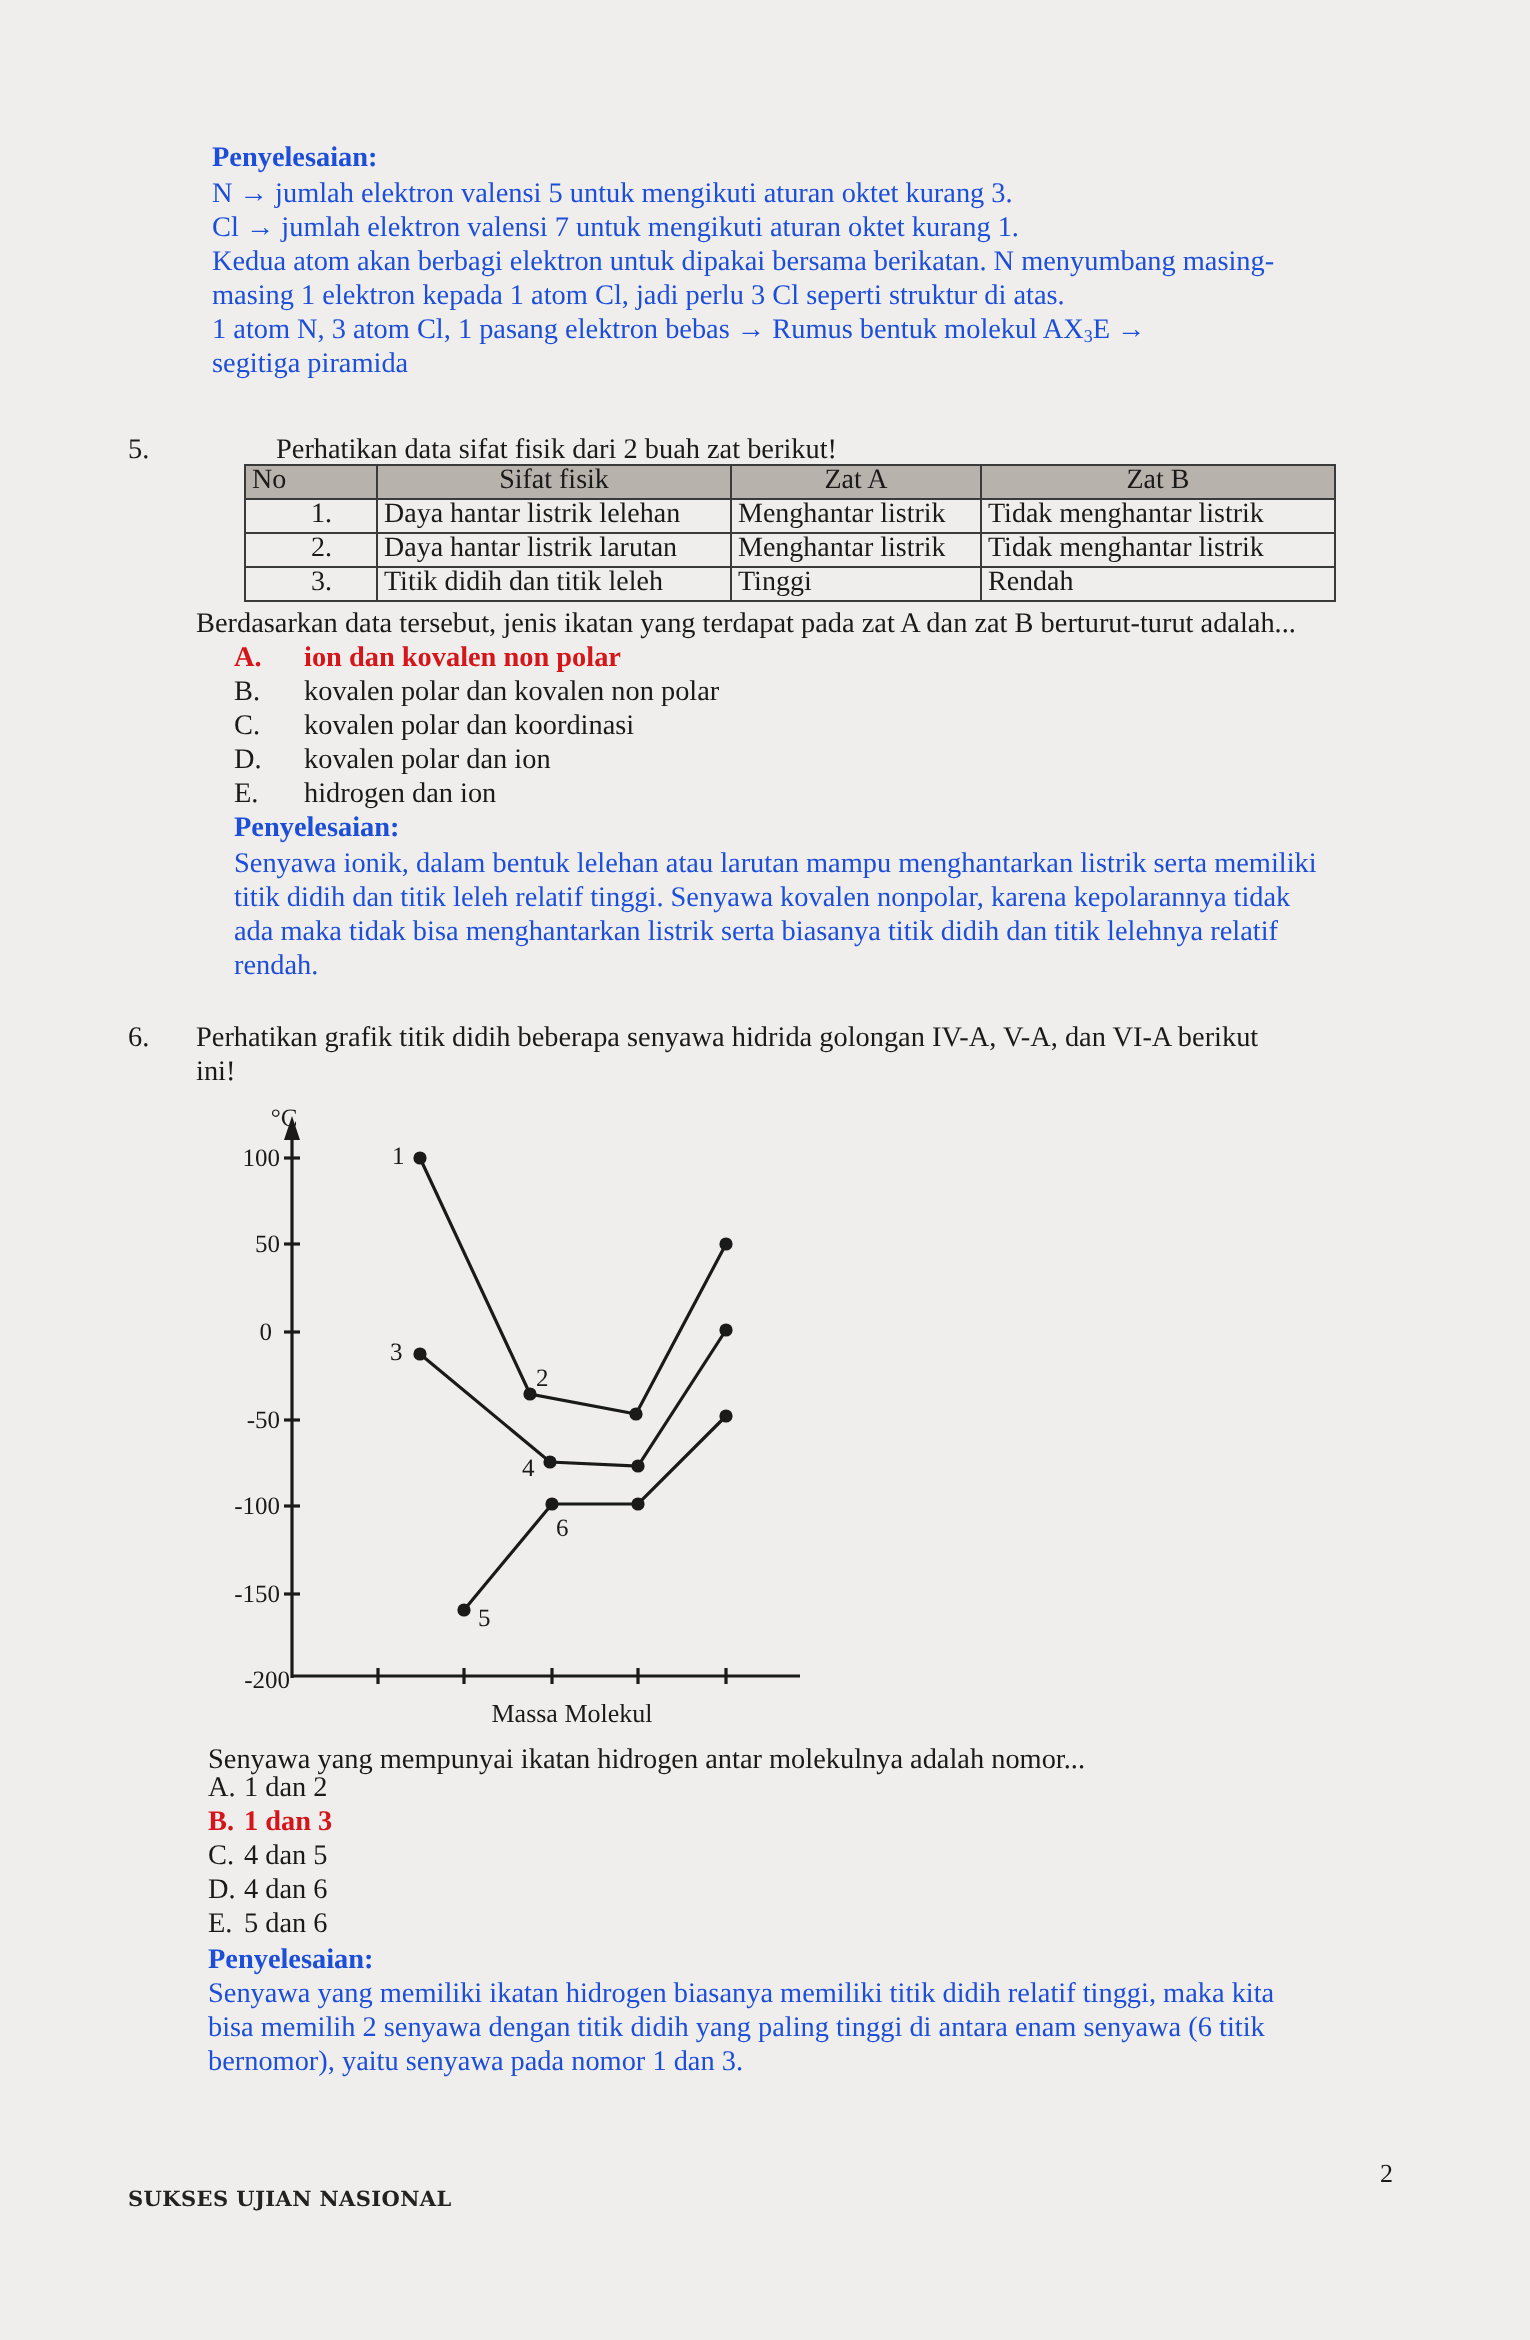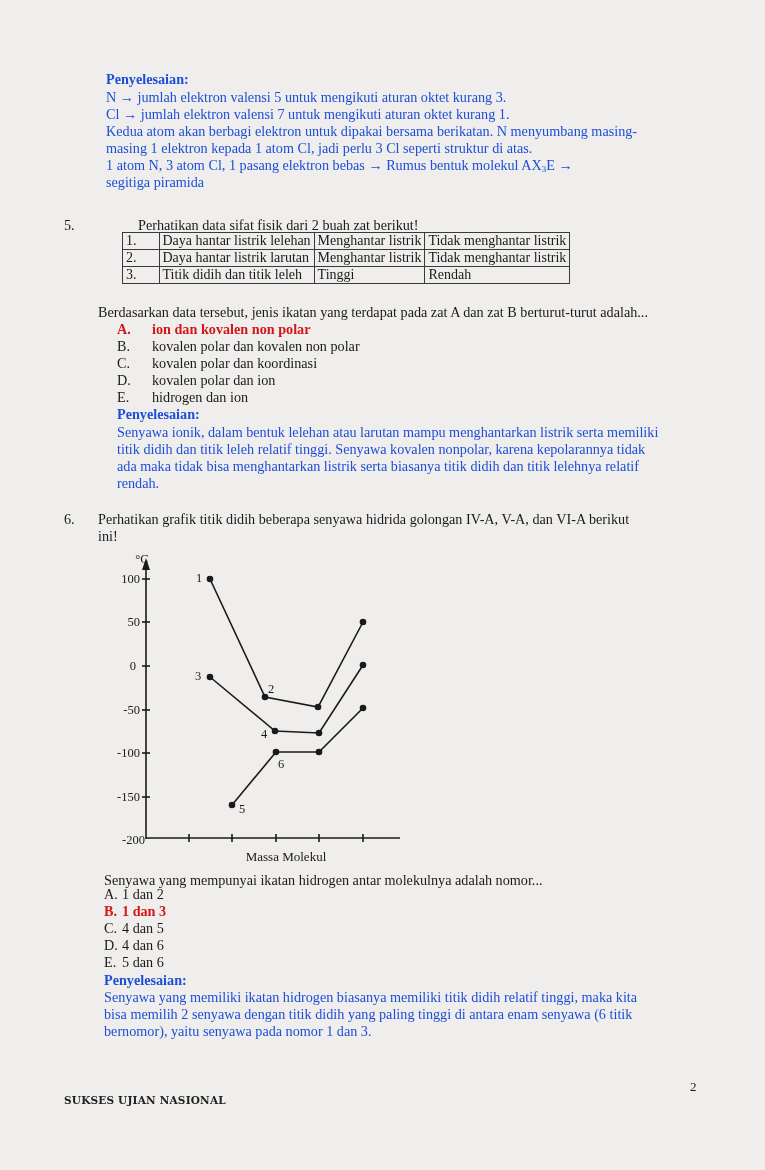--- a/index.html
+++ b/index.html
@@ -55,20 +55,26 @@
   </div>
   <div class="line blue" style="left:106px;top:174px;">segitiga piramida</div>
 </div>
 
 <div>
   <div class="line" style="left:64px;top:217px;">5.</div>
   <div class="line" style="left:98px;top:217px;margin-left:40px;">Perhatikan data sifat fisik dari 2 buah zat berikut!</div>
 
   <table class="data">
     <tbody>
+        <tr>
+      <th class="left" style="width:59px;">No</th>
+      <th style="width:170px;">Sifat fisik</th>
+      <th style="width:118px;">Zat A</th>
+      <th style="width:170px;">Zat B</th>
+    </tr>
     <tr>
       <td class="no">1.</td>
       <td>Daya hantar listrik lelehan</td>
       <td>Menghantar listrik</td>
       <td>Tidak menghantar listrik</td>
     </tr>
     <tr>
       <td class="no">2.</td>
       <td>Daya hantar listrik larutan</td>
       <td>Menghantar listrik</td>

